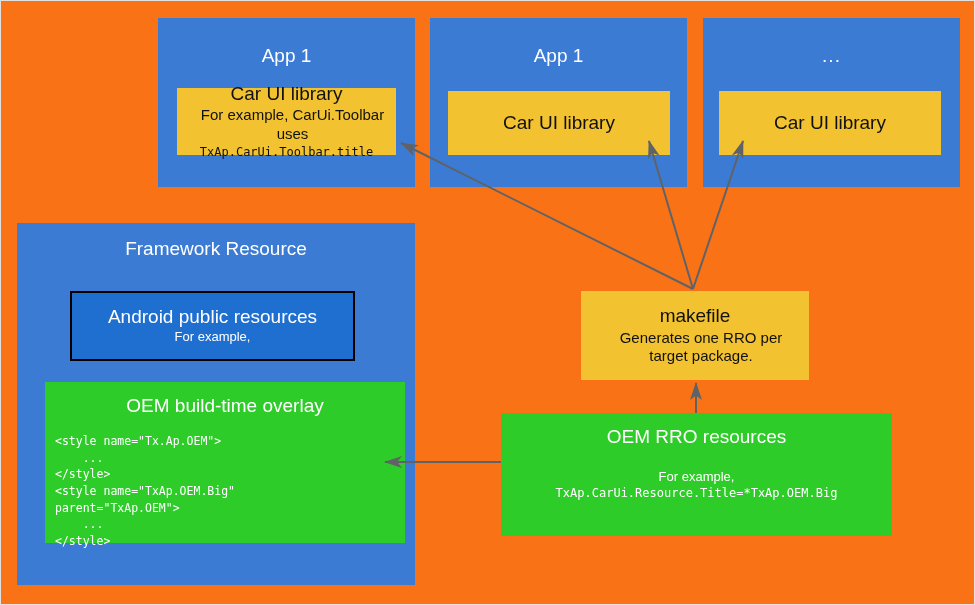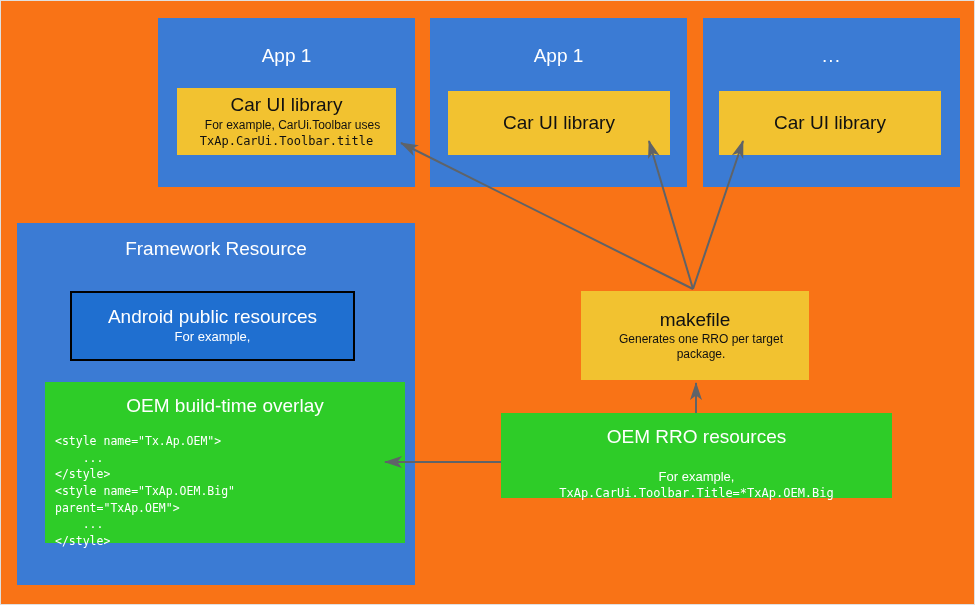--- a/index.html
+++ b/index.html
@@ -44,21 +44,21 @@
     line-height: 1.15;
   }
   .sub-white {
     color: #ffffff;
     font-size: 13px;
     text-align: center;
     line-height: 1.25;
   }
   .sub-dark {
     color: #111111;
-    font-size: 12px;
+    font-size: 15px;
     text-align: center;
     line-height: 1.25;
     margin-left: 12px;
   }
   .mono-white {
     color: #ffffff;
     font-family: "DejaVu Sans Mono", monospace;
     font-size: 12px;
     text-align: center;
     line-height: 1.3;
@@ -161,24 +161,24 @@
 &lt;/style&gt;</div>
   </div>
 
   <div class="box yellow" style="left:580px; top:290px; width:228px; height:89px;">
     <div class="centered-stack" style="top:0; bottom:0; padding:0 16px;justify-content:center;">
       <div class="title-dark">makefile</div>
       <div class="sub-dark" style="margin-top:2px;">Generates one RRO per target package.</div>
     </div>
   </div>
 
-  <div class="box green" style="left:500px; top:412px; width:391px; height:85px;">
+  <div class="box green" style="left:500px; top:412px; width:391px; height:123px;">
     <div class="title-white" style="position:absolute; left:0; right:0; top:13px;">OEM RRO resources</div>
     <div class="sub-white" style="position:absolute; left:0; right:0; top:56px;">For example,</div>
-    <div class="mono-white" style="position:absolute; left:0; right:0; top:73px;">TxAp.CarUi.Toolbar.Title=*TxAp.OEM.Big</div>
+    <div class="mono-white" style="position:absolute; left:0; right:0; top:73px;">TxAp.CarUi.Resource.Title=*TxAp.OEM.Big</div>
   </div>
 
   <svg class="arrows" viewBox="0 0 975 605">
     <defs>
       <marker id="ah" markerWidth="10" markerHeight="10" refX="8.5" refY="3.4" orient="auto" markerUnits="strokeWidth">
         <path d="M0,0.4 L9,3.4 L0,6.4 L2.3,3.4 z" fill="#5f6368"></path>
       </marker>
     </defs>
 
     <line x1="692" y1="288" x2="400" y2="142" stroke="#5f6368" stroke-width="2" marker-end="url(#ah)"></line>

